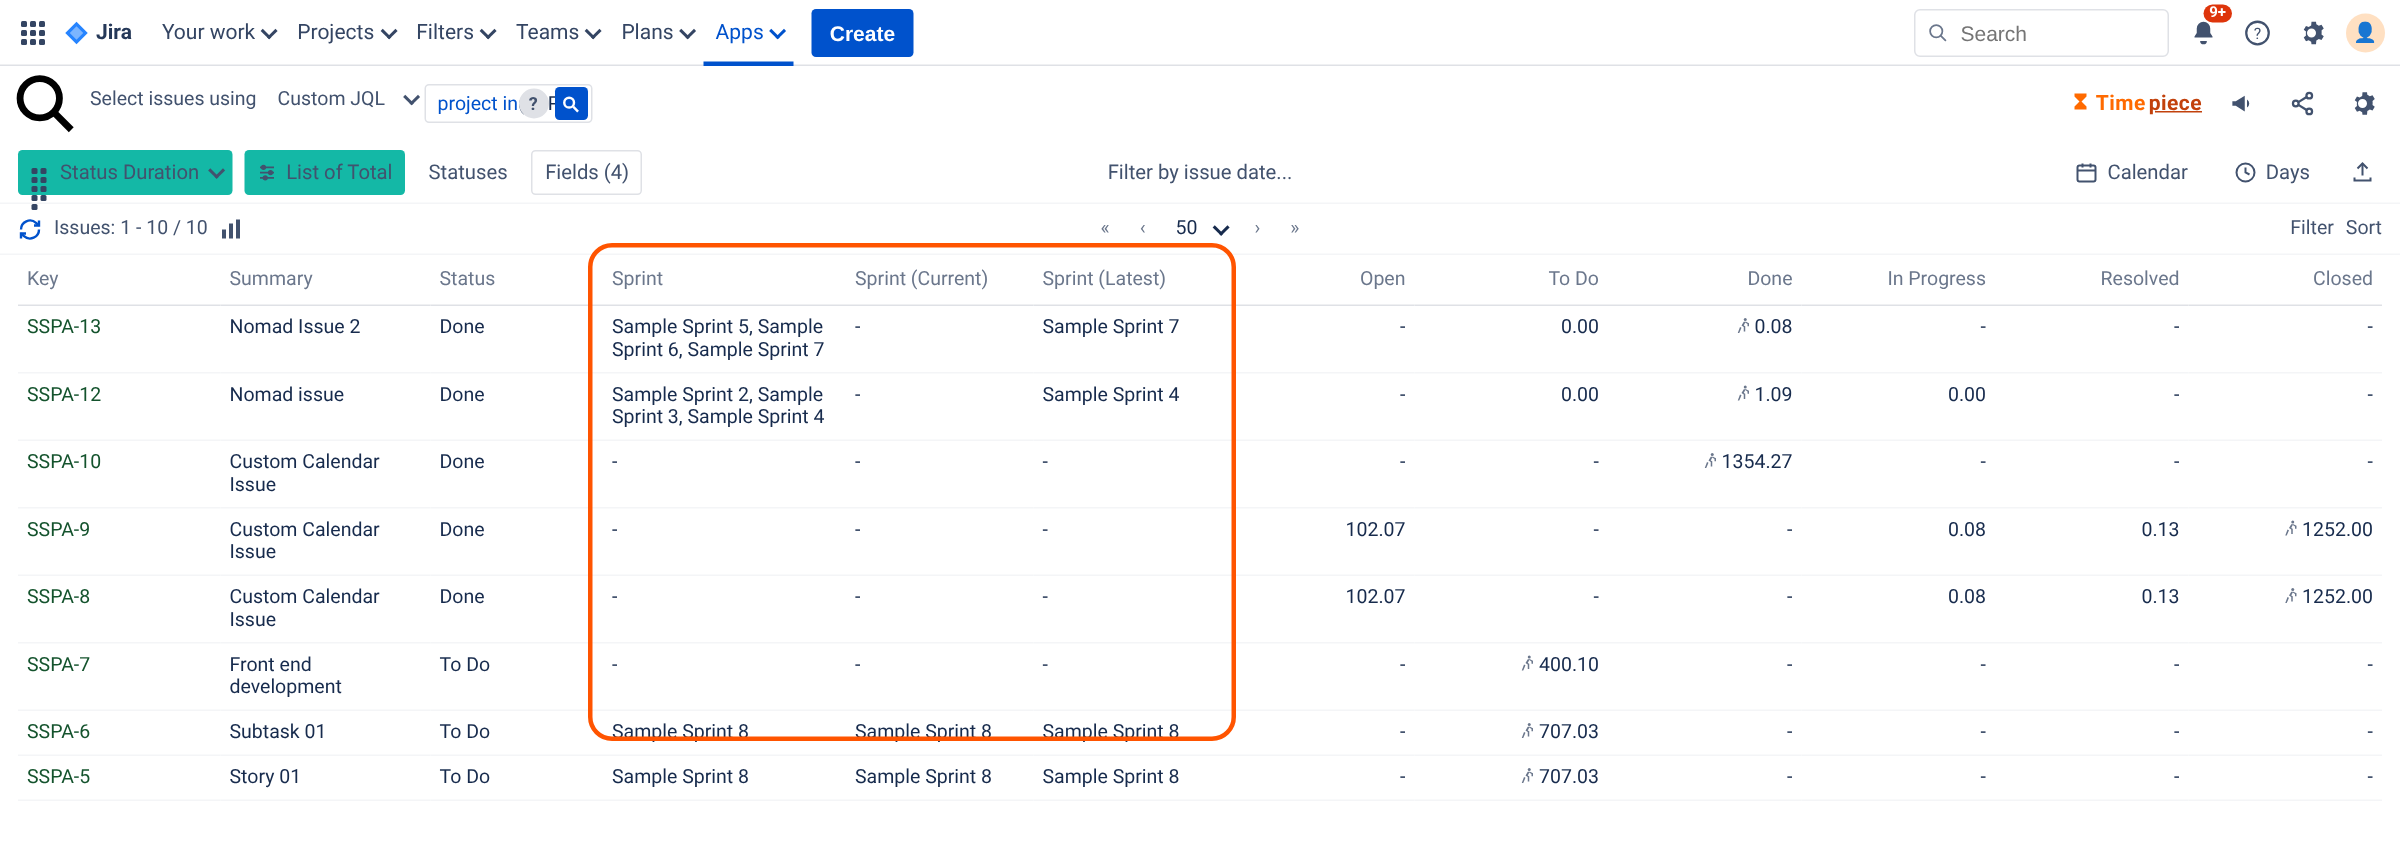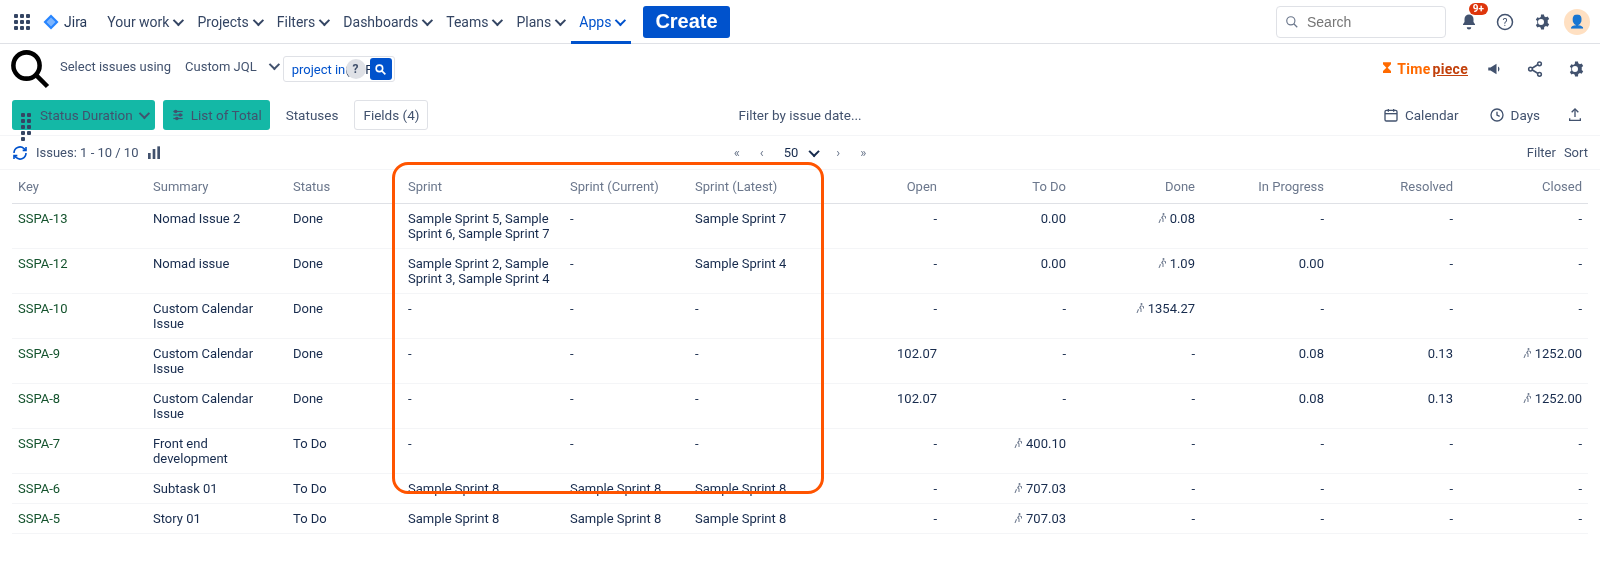--- a/index.html
+++ b/index.html
@@ -3,26 +3,26 @@
 <meta charset="utf-8">
 <style>
   * { box-sizing: border-box; }
   html, body { margin: 0; padding: 0; font-family: -apple-system, BlinkMacSystemFont, "Segoe UI", Roboto, Arial, sans-serif; font-size: 14px; color: #172b4d; background: #fff; }
   
   .topnav { display: flex; align-items: center; height: 44px; border-bottom: 1px solid #dfe1e6; padding: 0 10px 0 6px; }
   .topnav .left { display: flex; align-items: center; gap: 4px; }
   .appswitcher { width: 32px; height: 32px; display: flex; align-items: center; justify-content: center; border-radius: 3px; cursor: pointer; }
   .grid9 { display: inline-flex; flex-wrap: wrap; width: 18px; height: 18px; }
   .grid9 span { width: 4px; height: 4px; margin: 1px; background: #344563; border-radius: 1px; }
-  .jira-logo { display: flex; align-items: center; gap: 4px; font-weight: 400; color: #253858; margin-right: 8px; }
+  .jira-logo { display: flex; align-items: center; gap: 4px; font-weight: 700; color: #253858; margin-right: 8px; }
   .jira-mark { color: #2684ff; }
   .nav-item { display: flex; align-items: center; height: 44px; padding: 0 8px; color: #344563; cursor: pointer; gap: 4px; border-bottom: 3px solid transparent; border-top: 3px solid transparent; }
   .nav-item.active { color: #0052cc; border-bottom-color: #0052cc; }
   .chev { width: 8px; height: 8px; border-right: 2px solid currentColor; border-bottom: 2px solid currentColor; transform: rotate(45deg) translateY(-2px); }
-  .create-btn { margin-left: 8px; background: #0052cc; color: #fff; border: none; border-radius: 3px; height: 32px; padding: 0 12px; font-weight: 600; cursor: pointer; font-size: 20px; }
+  .create-btn { margin-left: 8px; background: #0052cc; color: #fff; border: none; border-radius: 3px; height: 32px; padding: 0 12px; font-weight: 600; cursor: pointer; font-size: 14px; }
   .topnav .right { margin-left: auto; display: flex; align-items: center; gap: 10px; }
   .search-box { display: flex; align-items: center; width: 170px; height: 32px; border: 1px solid #dfe1e6; border-radius: 4px; padding: 0 8px; color: #6b778c; gap: 6px; }
   .search-box input { border: none; outline: none; flex: 1; background: transparent; font-size: 14px; color: #172b4d; min-width: 0; }
   .icon-btn { width: 26px; height: 26px; display: flex; align-items: center; justify-content: center; color: #42526e; cursor: pointer; border-radius: 50%; }
   .bell-wrap { position: relative; }
   .badge { position: absolute; top: -6px; right: -6px; background: #de350b; color: #fff; font-size: 10px; font-weight: 700; border-radius: 8px; padding: 1px 4px; line-height: 10px; }
   .avatar { width: 26px; height: 26px; border-radius: 50%; background: #ffe0c2; display: flex; align-items: center; justify-content: center; font-size: 13px; }
   
   .subheader { display: flex; align-items: center; height: 50px; padding-right: 12px; }
   .big-mag { width: 60px; height: 50px; display: flex; align-items: center; justify-content: center; }
@@ -104,24 +104,20 @@
         <div class="nav-item">
           <span>Your work</span>
           <span class="chev"></span>
         </div>
         <div class="nav-item">
           <span>Projects</span>
           <span class="chev"></span>
         </div>
         <div class="nav-item">
           <span>Filters</span>
-          <span class="chev"></span>
-        </div>
-        <div class="nav-item">
-          <span>Dashboards</span>
           <span class="chev"></span>
         </div>
         <div class="nav-item">
           <span>Teams</span>
           <span class="chev"></span>
         </div>
         <div class="nav-item">
           <span>Plans</span>
           <span class="chev"></span>
         </div>

